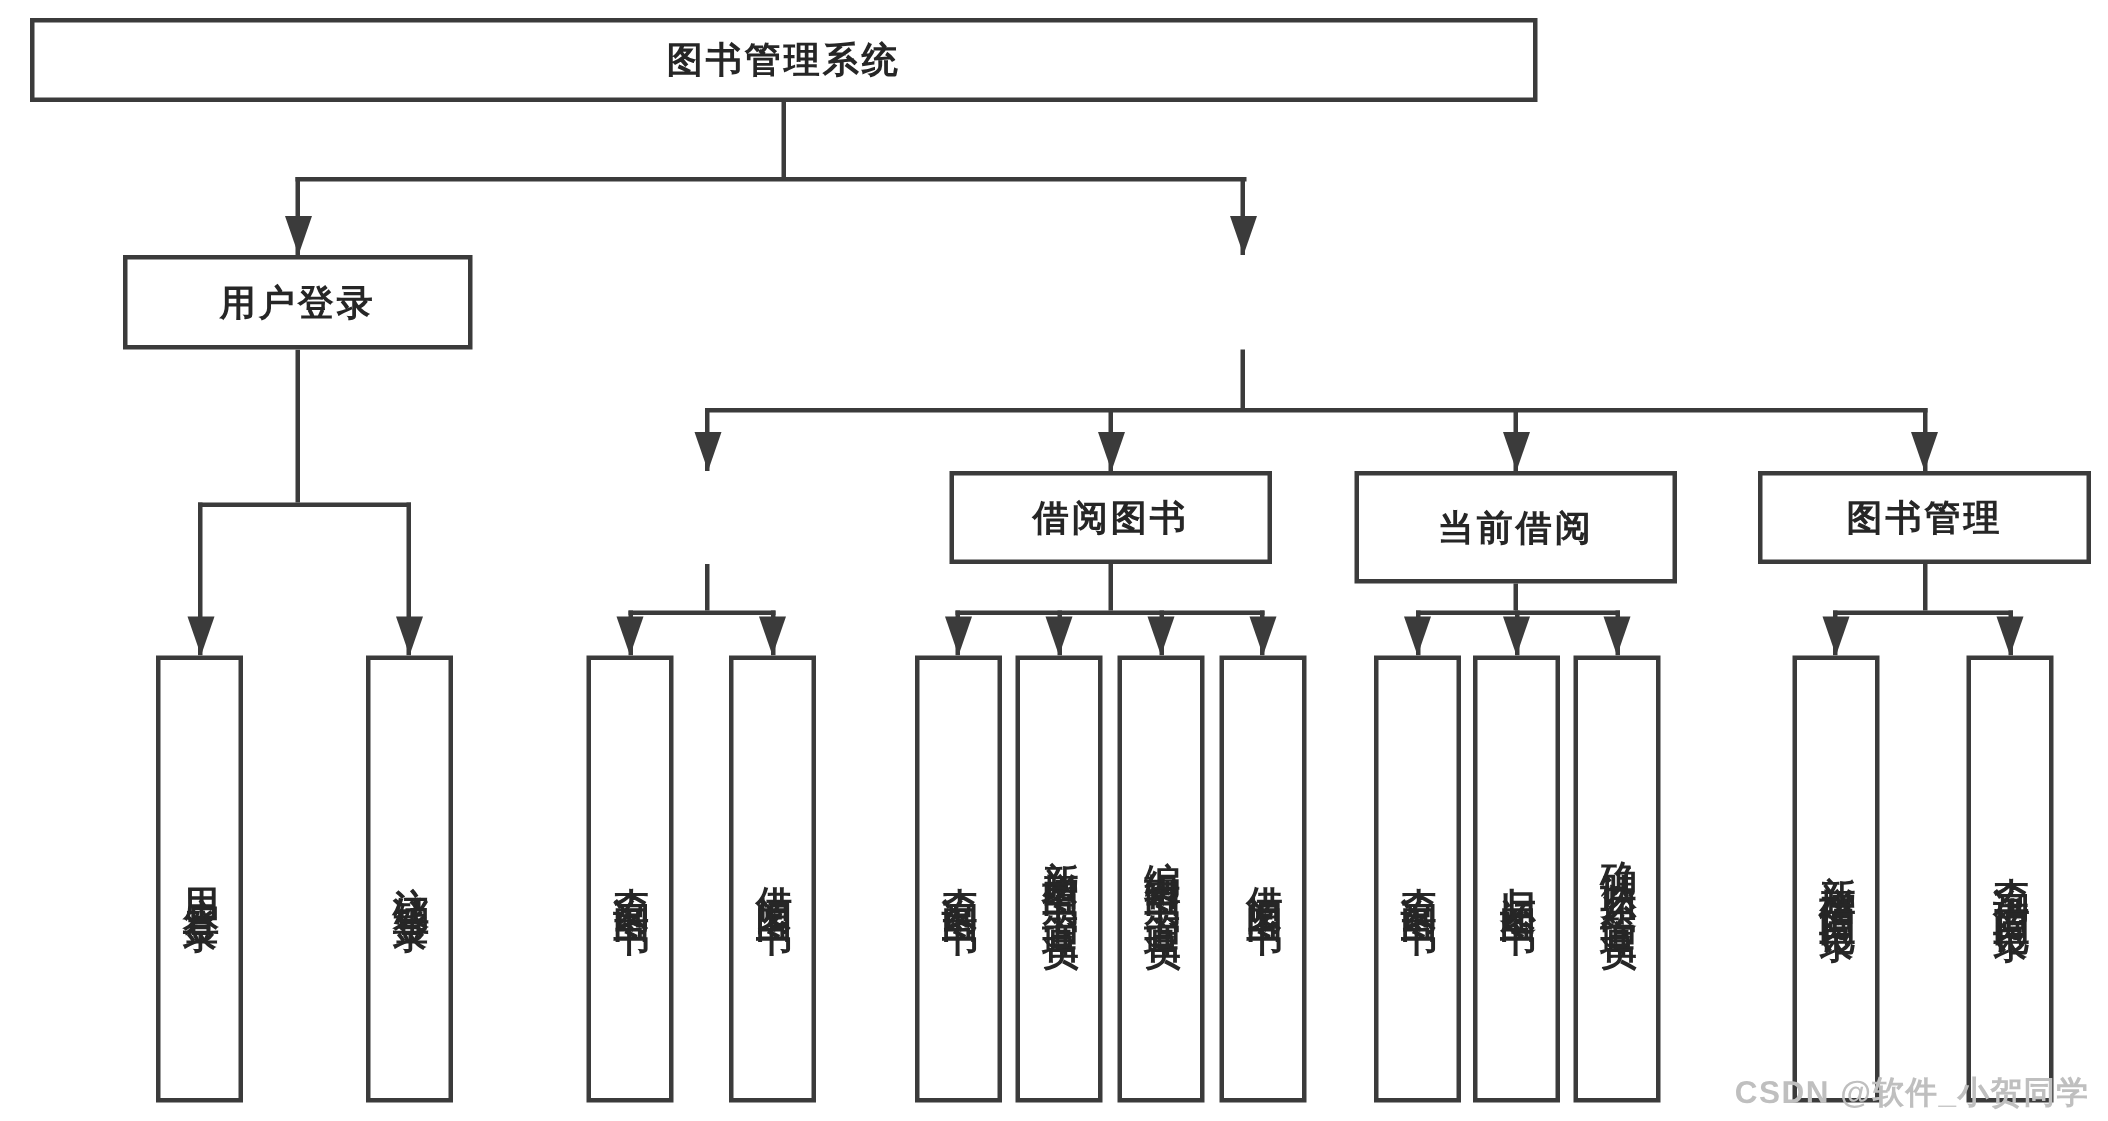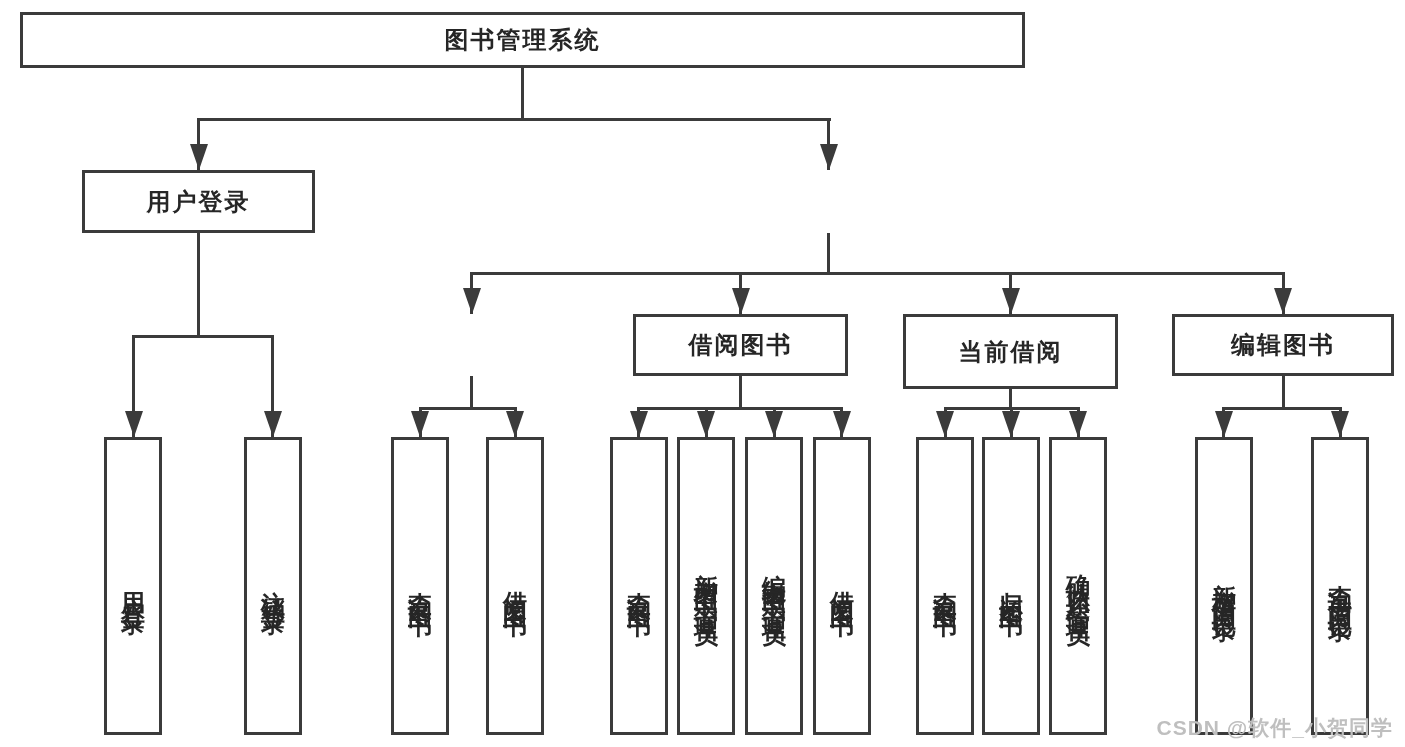--- a/index.html
+++ b/index.html
@@ -105,21 +105,21 @@
   <div class="lh" style="left:1222px;top:407px;width:120px"></div>
   <div class="arrow" style="left:1222px;top:407px;height:30px"></div>
   <div class="arrow" style="left:1338.5px;top:407px;height:30px"></div>
 
   <div class="box hbox" style="left:20px;top:12px;width:1005px;height:56px">图书管理系统</div>
 
   <div class="box hbox" style="left:82px;top:170px;width:233px;height:63px">用户登录</div>
 
   <div class="box hbox" style="left:633px;top:314px;width:215px;height:62px">借阅图书</div>
   <div class="box hbox" style="left:903px;top:314px;width:215px;height:75px">当前借阅</div>
-  <div class="box hbox" style="left:1172px;top:314px;width:222px;height:62px">编辑图书</div>
+  <div class="box hbox" style="left:1172px;top:314px;width:222px;height:62px">图书管理</div>
 
   <div class="box vbox" style="left:104px;top:437px;width:58px;height:298px">用户登录</div>
   <div class="box vbox" style="left:244px;top:437px;width:58px;height:298px">注销登录</div>
 
   <div class="box vbox" style="left:391px;top:437px;width:58px;height:298px">查询图书</div>
   <div class="box vbox" style="left:486px;top:437px;width:58px;height:298px">借阅图书</div>
 
   <div class="box vbox" style="left:610px;top:437px;width:58px;height:298px">查询图书</div>
   <div class="box vbox" style="left:677px;top:437px;width:58px;height:298px">新增图书（管理员）</div>
   <div class="box vbox" style="left:745px;top:437px;width:58px;height:298px">编辑图书（管理员）</div>

